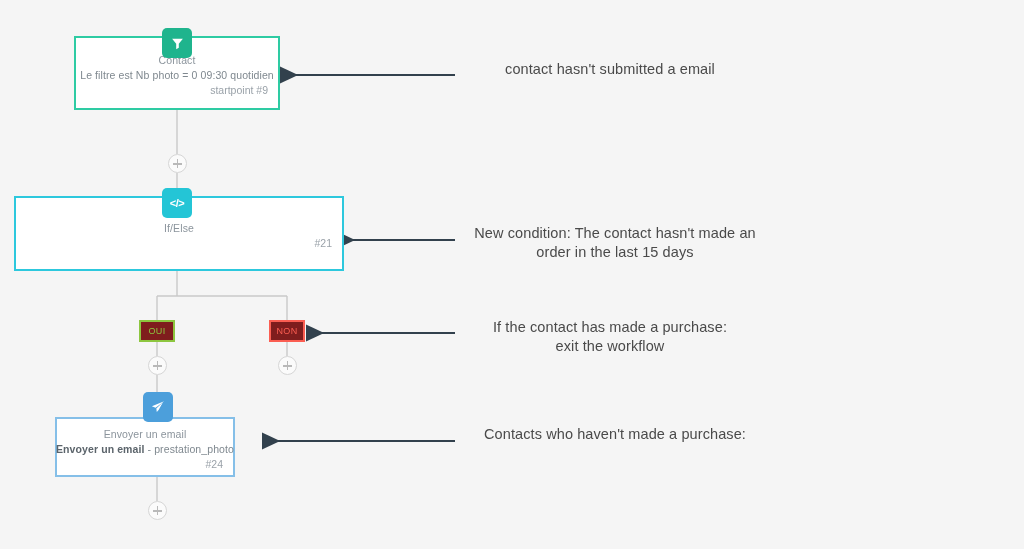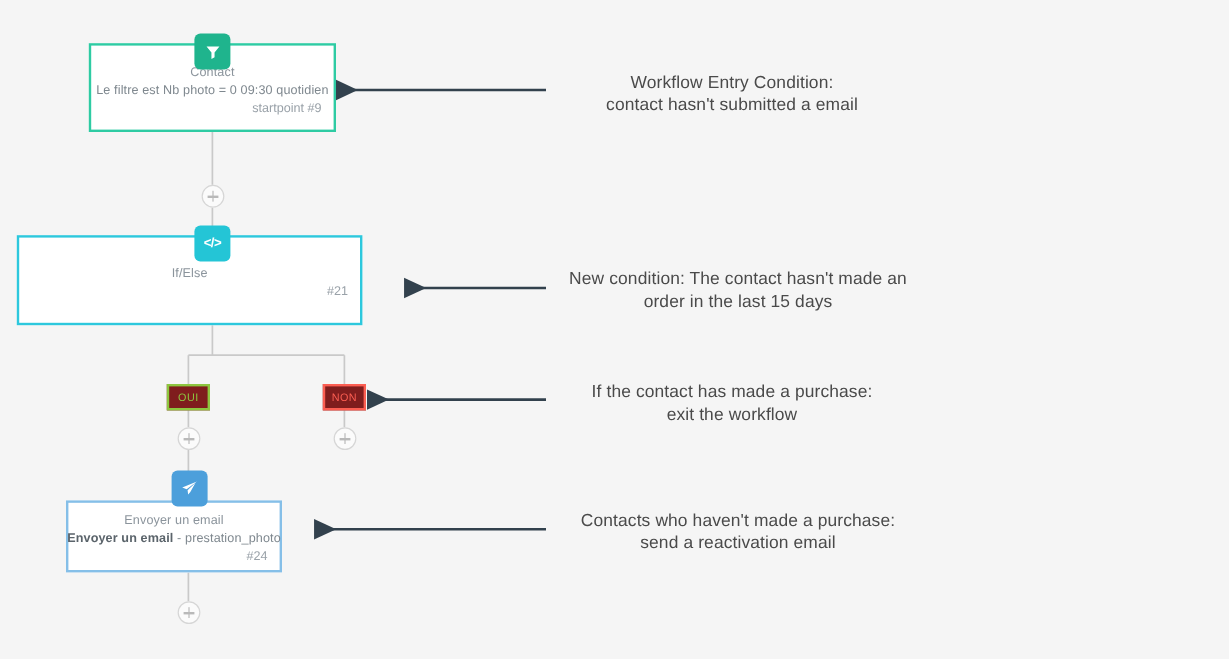--- a/index.html
+++ b/index.html
@@ -171,21 +171,21 @@
     <div class="node-ref">startpoint #9</div>
   </div>
   <div class="badge teal" style="left:162px; top:28px;">
     <svg width="13" height="13" viewBox="0 0 16 16" aria-hidden="true">
       <path d="M1.4 2.2h13.2L9.6 8.3v4.9l-3.2 1.8V8.3z" fill="#ffffff"></path>
     </svg>
   </div>
 
   <div class="plus" style="left:167.5px; top:154px;"></div>
 
-  <div class="node cyan" style="left:14px; top:196px; width:288px; height:75px;">
+  <div class="node cyan" style="left:14px; top:196px; width:330px; height:75px;">
     <div class="node-title">If/Else</div>
     <div class="node-ref">#21</div>
   </div>
   <div class="badge cyan" style="left:162px; top:188px;">
     <span class="codeglyph">&lt;/&gt;</span>
   </div>
 
   <div class="chip yes" style="left:139px; top:320px;">
     <span>OUI</span>
   </div>
@@ -206,32 +206,30 @@
   </div>
   <div class="badge blue" style="left:143px; top:392px;">
     <svg width="14" height="14" viewBox="0 0 16 16" aria-hidden="true">
       <path d="M15 1.5L1 7.2l4.2 1.6L15 1.5zM6.1 9.7l.5 4.1 2.1-2.4 4.9-8.9L6.1 9.7z" fill="#ffffff"></path>
     </svg>
   </div>
 
   <div class="plus" style="left:147.5px; top:501px;"></div>
 
   <div class="annotation" style="left:465px; top:60px; width:290px;">
-    <div>Workflow Entry Condition:</div>
     <div>contact hasn't submitted a email</div>
   </div>
 
   <div class="annotation" style="left:460px; top:224px; width:310px;">
     <div>New condition: The contact hasn't made an</div>
     <div>order in the last 15 days</div>
   </div>
 
   <div class="annotation" style="left:465px; top:318px; width:290px;">
     <div>If the contact has made a purchase:</div>
     <div>exit the workflow</div>
   </div>
 
   <div class="annotation" style="left:460px; top:425px; width:310px;">
     <div>Contacts who haven't made a purchase:</div>
-    <div>send a reactivation email</div>
   </div>
 
 </div>
 
 </body></html>

